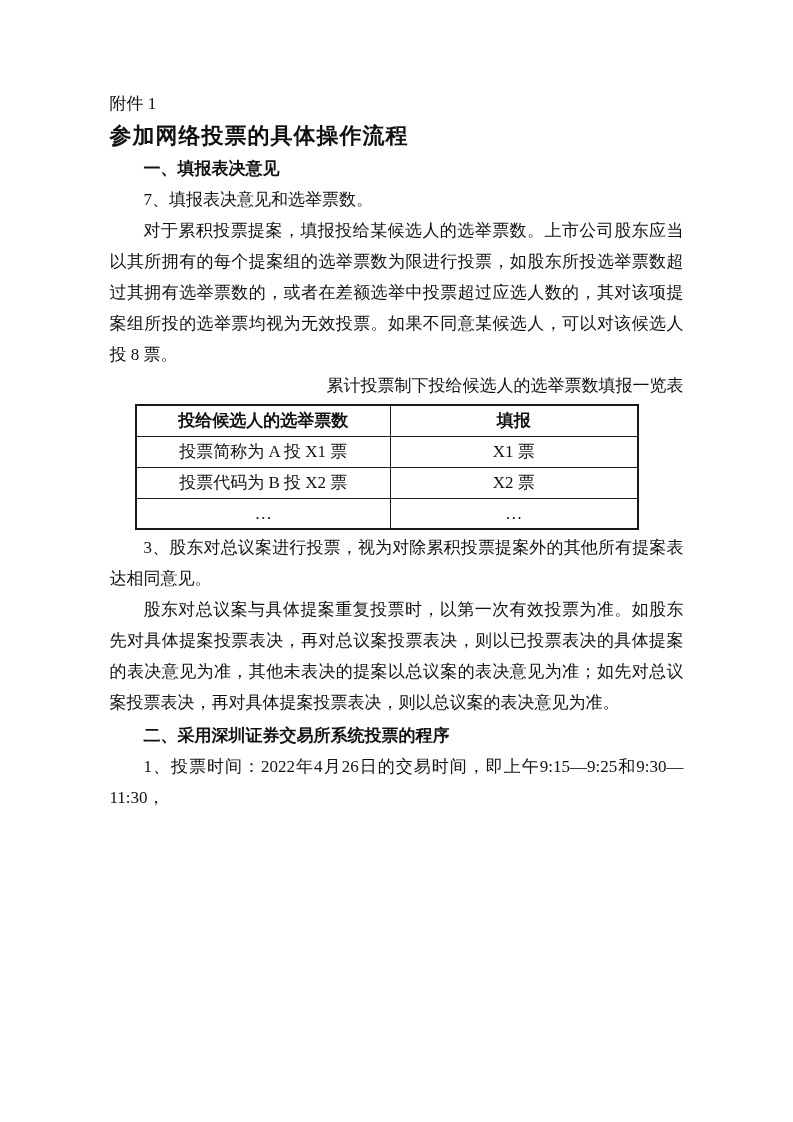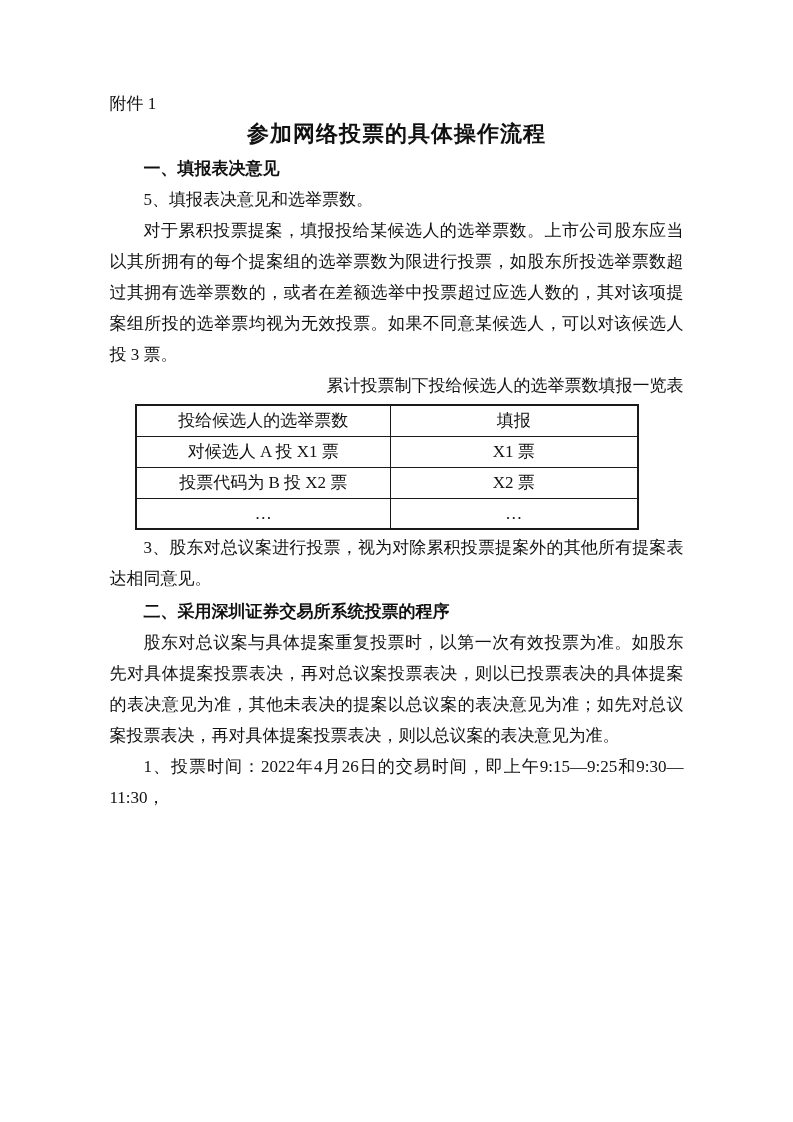--- a/index.html
+++ b/index.html
@@ -16,23 +16,22 @@
   .content {
     padding:88px 103px 0 103px;
     font-size:17px;
     line-height:31px;
   }
   .attachment-label { text-indent:0; }
   .doc-title {
     font-size:22px;
     line-height:34px;
     font-weight:bold;
-    text-align:center;
+    text-align:left;
     letter-spacing:1px;
-    font-family:Liberation Mono, monospace;
   }
   .para {
     text-indent:2em;
     text-align:justify;
     text-justify:inter-character;
   }
   .intro { margin-top:45px; }
   .heading { font-weight:bold; text-indent:2em; text-align:left; }
   .sec2-heading { margin-top:2px; }
   .table-caption { text-align:right; text-indent:0; }
@@ -45,70 +44,70 @@
   }
   table.vote-table th, table.vote-table td {
     border:1px solid #1a1a1a;
     height:31px;
     line-height:29px;
     text-align:center;
     vertical-align:middle;
     font-size:17px;
     padding:0;
   }
-  table.vote-table th { font-weight:normal; }
+  table.vote-table th { font-weight:bold; }
   col.c1 { width:255px; }
   col.c2 { width:247px; }
 </style>
 </head>
 <body>
 
 <div class="page">
   <div class="content">
 
     <div class="attachment-label">附件 1</div>
 
     <div class="doc-title">参加网络投票的具体操作流程</div>
 
 
     <p class="para heading">一、填报表决意见</p>
 
-    <p class="para">5、填报表决意见和选举票数。</p>
-    <p class="para">对于累积投票提案，填报投给某候选人的选举票数。上市公司股东应当以其所拥有的每个提案组的选举票数为限进行投票，如股东所投选举票数超过其拥有选举票数的，或者在差额选举中投票超过应选人数的，其对该项提案组所投的选举票均视为无效投票。如果不同意某候选人，可以对该候选人投 3 票。</p>
+    <p class="para">7、填报表决意见和选举票数。</p>
+    <p class="para">对于累积投票提案，填报投给某候选人的选举票数。上市公司股东应当以其所拥有的每个提案组的选举票数为限进行投票，如股东所投选举票数超过其拥有选举票数的，或者在差额选举中投票超过应选人数的，其对该项提案组所投的选举票均视为无效投票。如果不同意某候选人，可以对该候选人投 8 票。</p>
 
     <p class="para table-caption">累计投票制下投给候选人的选举票数填报一览表</p>
 
     <table class="vote-table">
       <colgroup>
           <col class="c1">
           <col class="c2">
         </colgroup>
       <thead>
         <tr>
           <th>投给候选人的选举票数</th>
           <th>填报</th>
         </tr>
       </thead>
       <tbody>
         <tr>
-          <td>对候选人 A 投 X1 票</td>
+          <td>投票简称为 A 投 X1 票</td>
           <td>X1 票</td>
         </tr>
         <tr>
           <td>投票代码为 B 投 X2 票</td>
           <td>X2 票</td>
         </tr>
         <tr>
           <td>…</td>
           <td>…</td>
         </tr>
       </tbody>
     </table>
 
     <p class="para">3、股东对总议案进行投票，视为对除累积投票提案外的其他所有提案表达相同意见。</p>
+    <p class="para">股东对总议案与具体提案重复投票时，以第一次有效投票为准。如股东先对具体提案投票表决，再对总议案投票表决，则以已投票表决的具体提案的表决意见为准，其他未表决的提案以总议案的表决意见为准；如先对总议案投票表决，再对具体提案投票表决，则以总议案的表决意见为准。</p>
+
     <p class="para heading sec2-heading">二、采用深圳证券交易所系统投票的程序</p>
-
-    <p class="para">股东对总议案与具体提案重复投票时，以第一次有效投票为准。如股东先对具体提案投票表决，再对总议案投票表决，则以已投票表决的具体提案的表决意见为准，其他未表决的提案以总议案的表决意见为准；如先对总议案投票表决，再对具体提案投票表决，则以总议案的表决意见为准。</p>
 
     <p class="para">1、投票时间：2022年4月26日的交易时间，即上午9:15—9:25和9:30—11:30，</p>
 
   </div>
 </div>
 
 </body></html>

